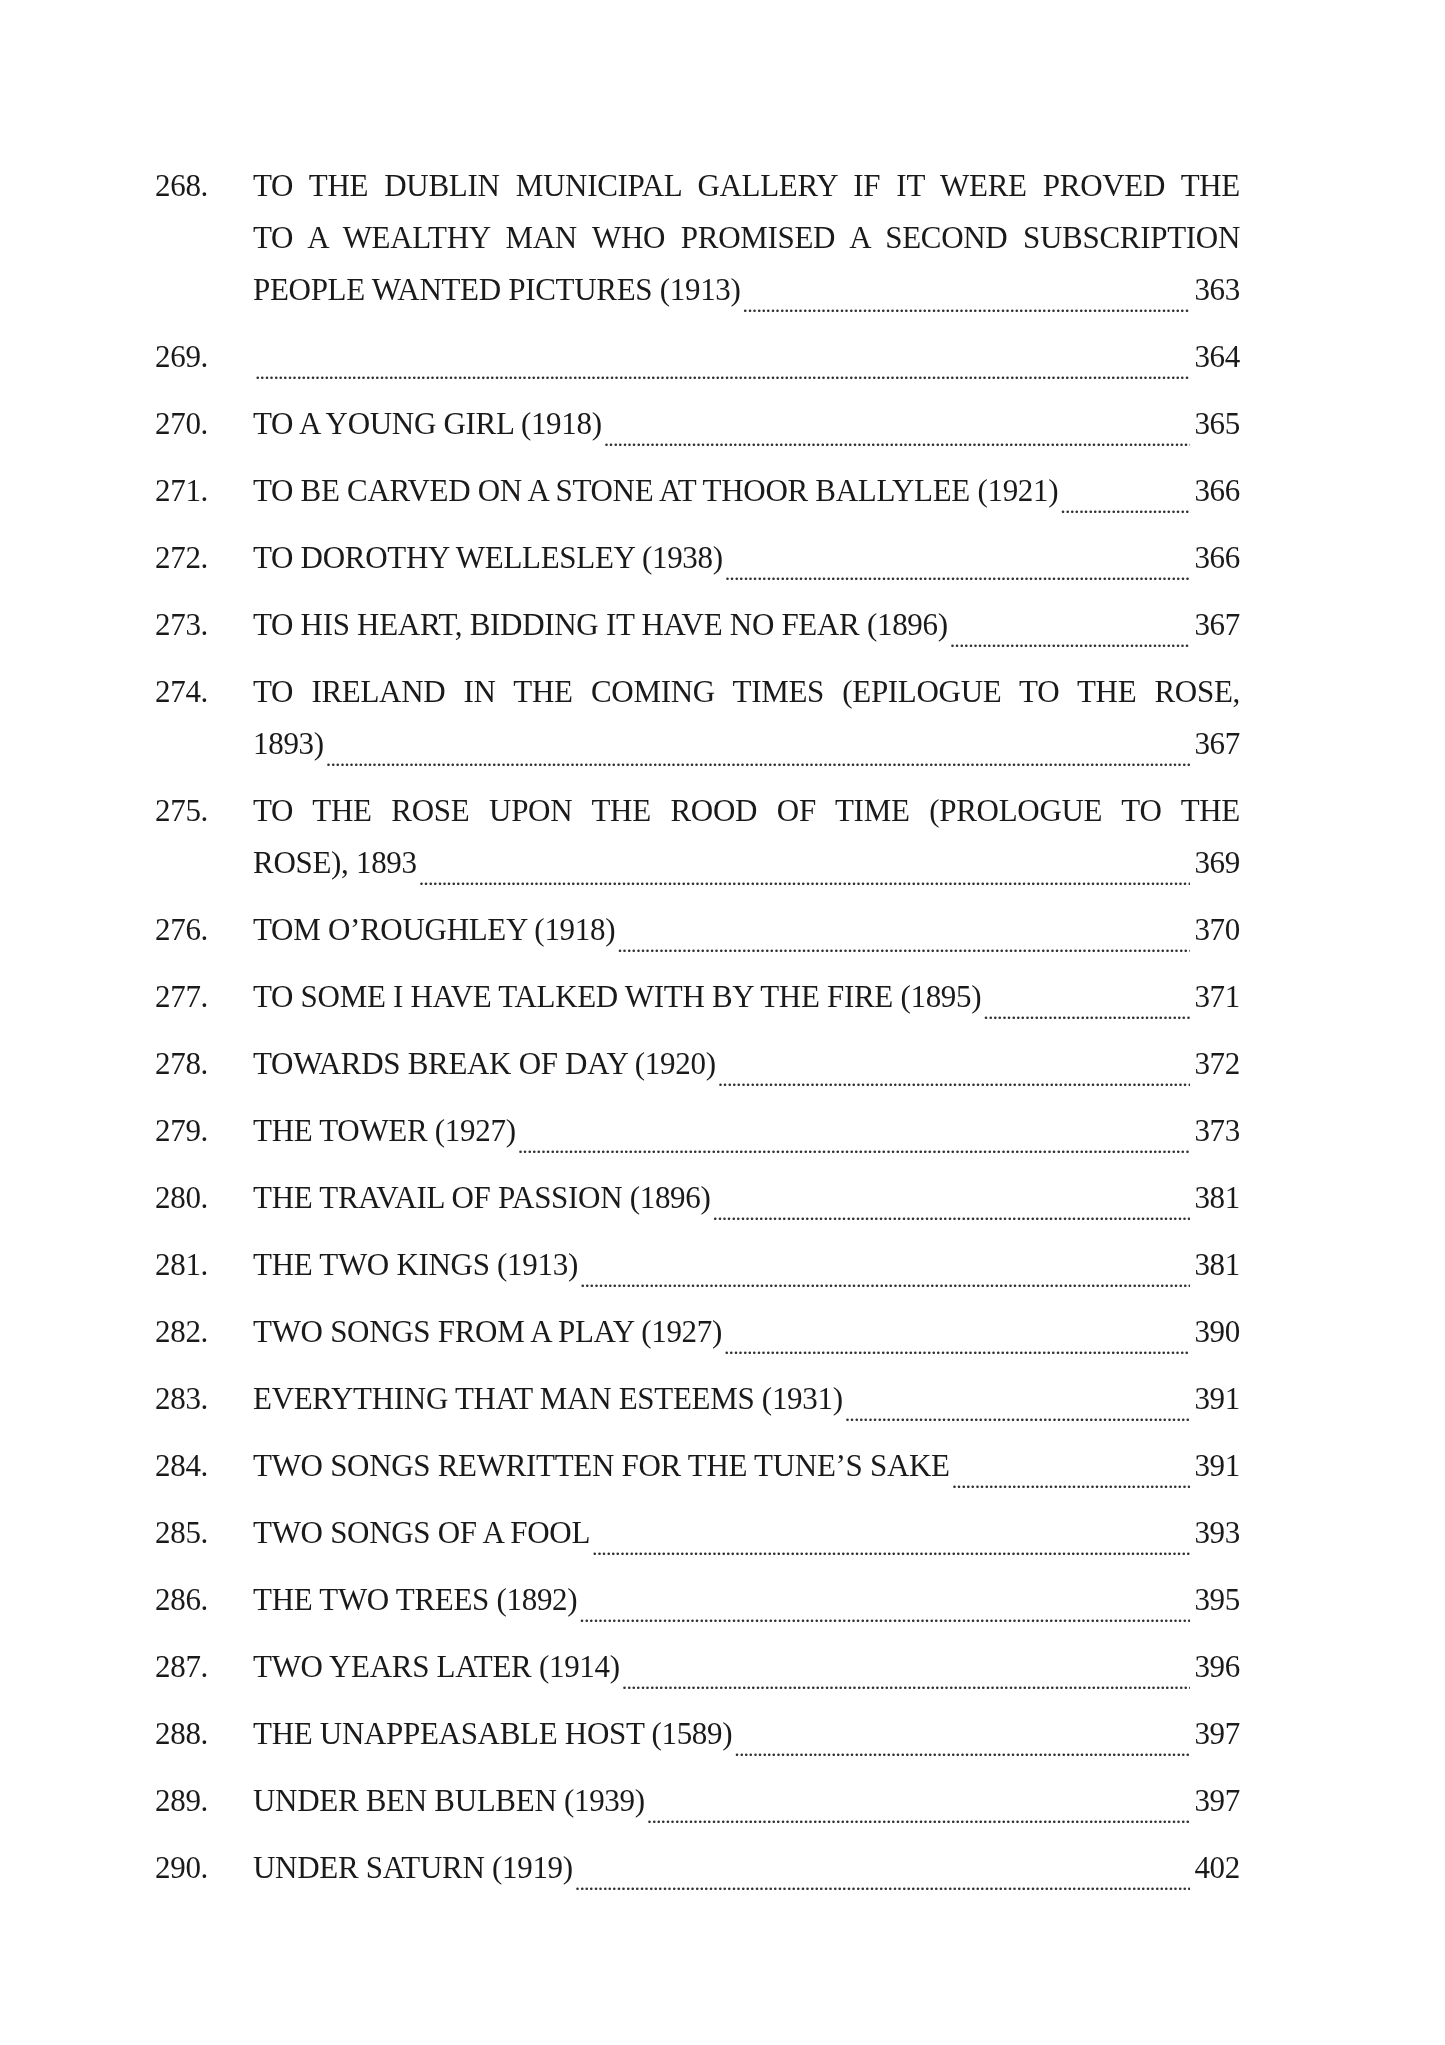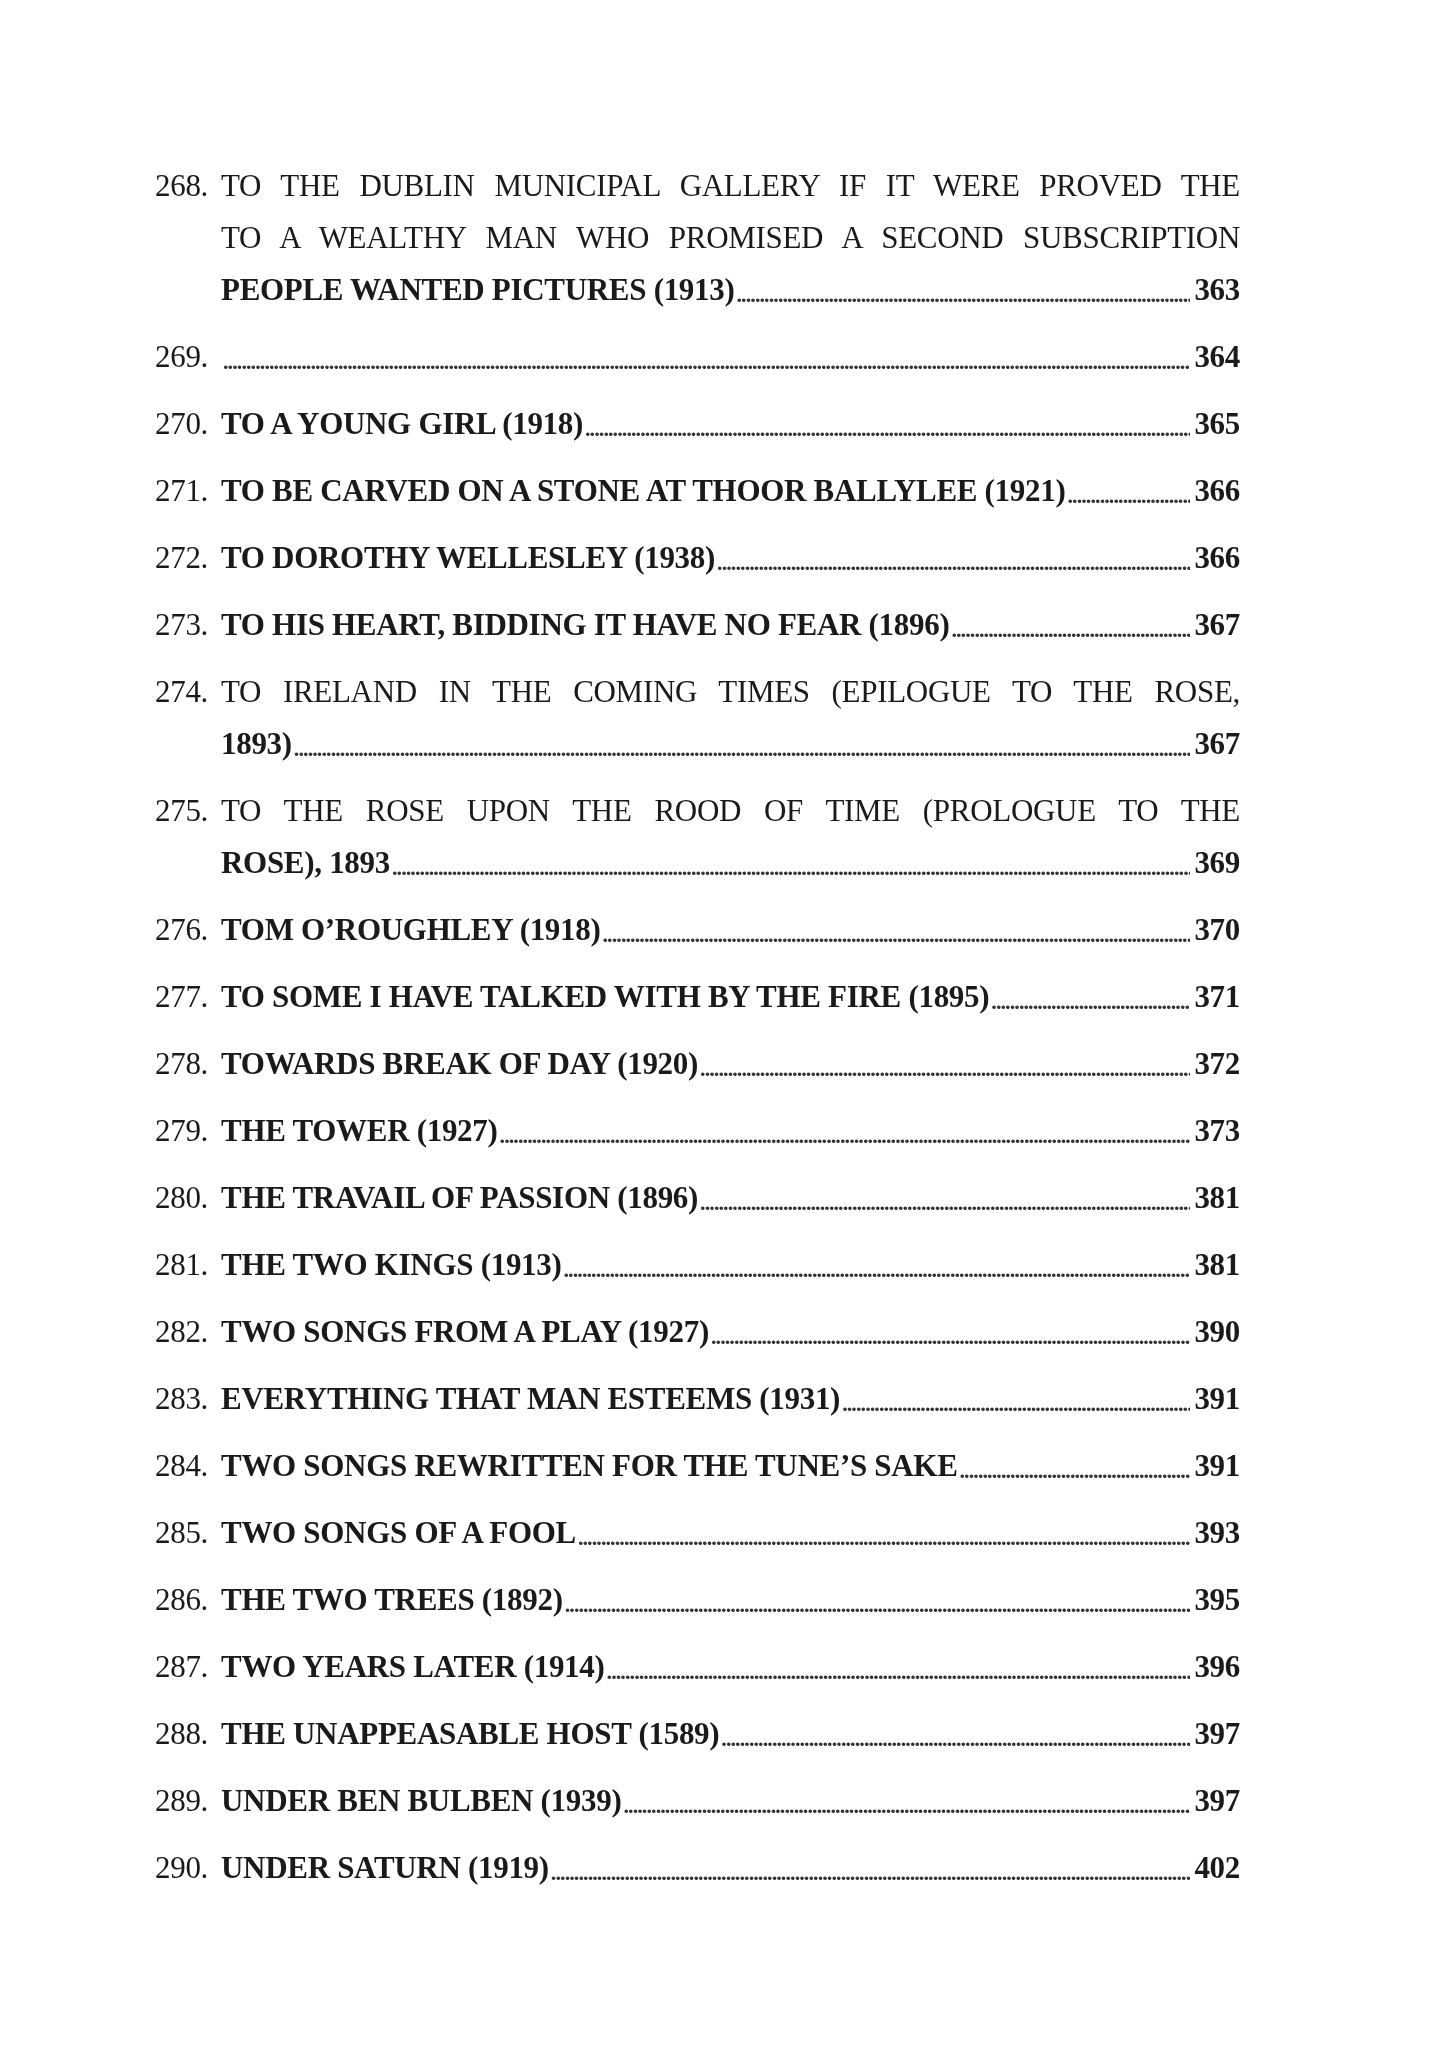--- a/index.html
+++ b/index.html
@@ -21,40 +21,40 @@
       top: 160px;
       width: 1085px;
     }
     .entry {
       display: flex;
       align-items: flex-start;
       font-size: 31px;
       line-height: 52px;
       margin-bottom: 15px;
       letter-spacing: -0.3px;
+      gap: 32px;
     }
     .entry .num {
       flex: 0 0 66px;
       white-space: nowrap;
     }
     .entry .body {
       flex: 1 1 auto;
       min-width: 0;
     }
     .entry .line {
       display: block;
       white-space: nowrap;
       text-align: justify;
       text-align-last: justify;
     }
     .entry .lastline {
       display: flex;
-      align-items: center;
+      align-items: flex-end;
       white-space: nowrap;
-      font-weight: bold;
     }
     .entry .title-text {
       flex: 0 0 auto;
     }
     .entry .leader {
       flex: 1 1 auto;
       overflow: hidden;
       white-space: nowrap;
       margin: 0 4px 0 2px;
       position: relative;

